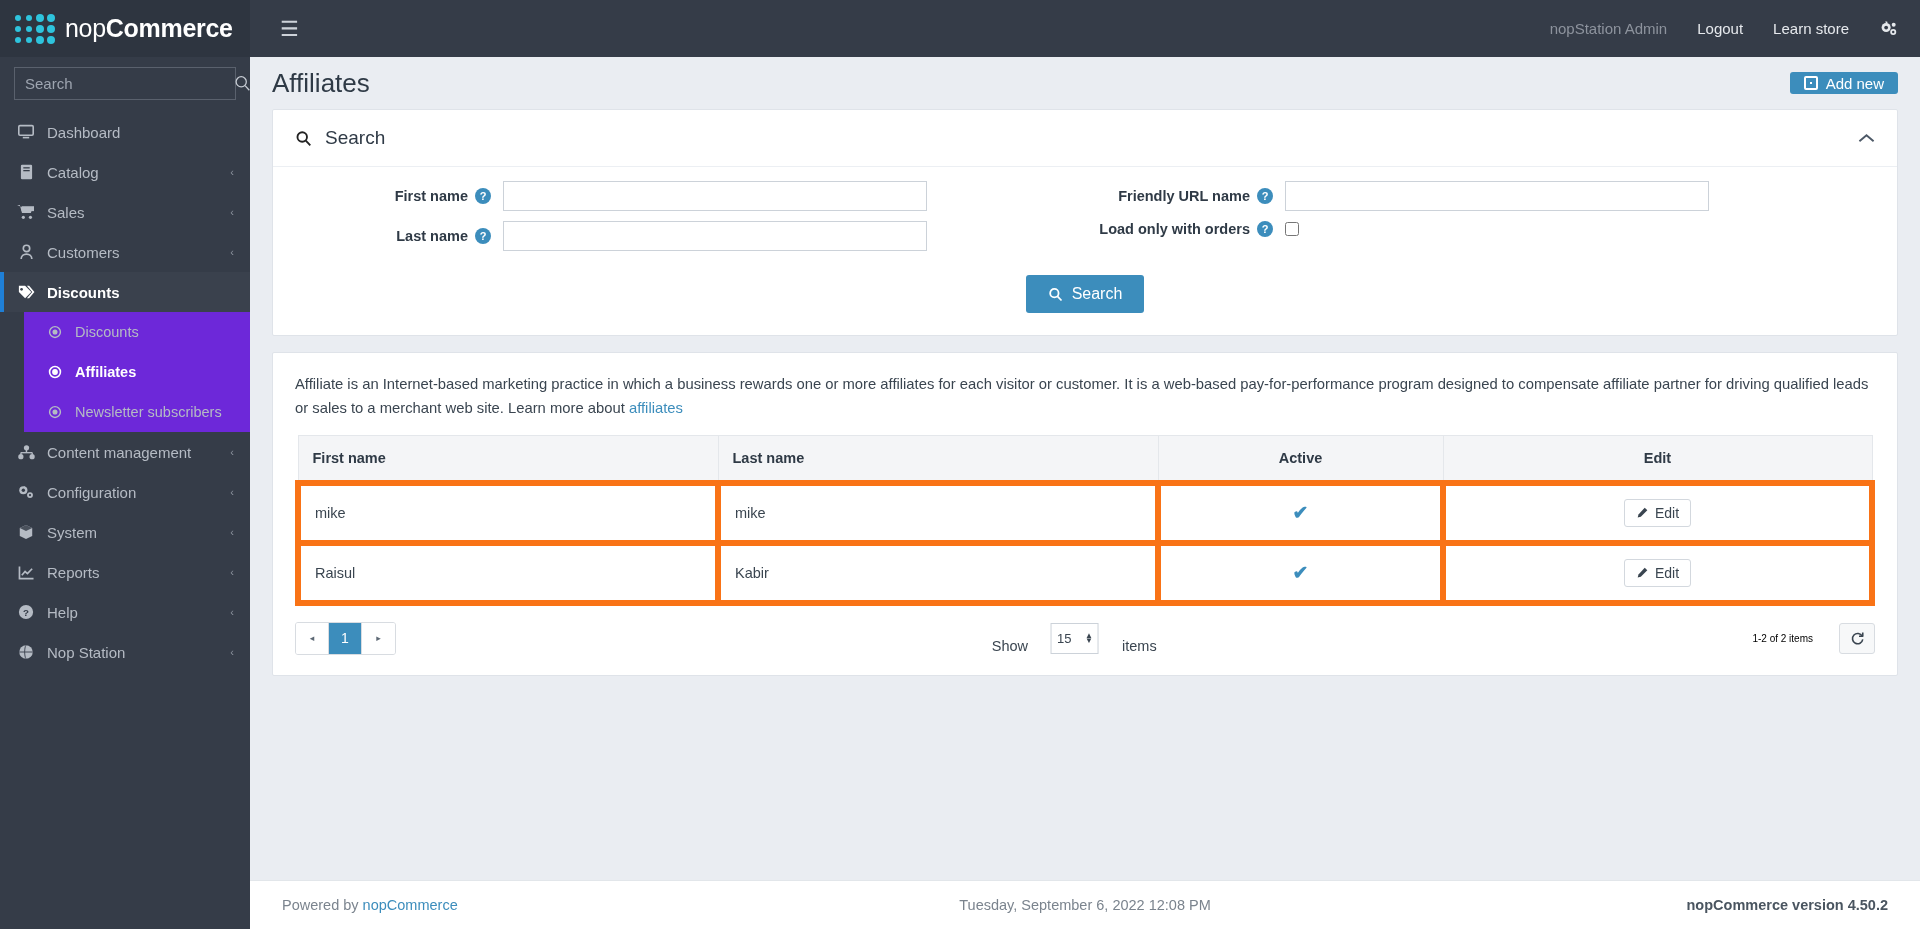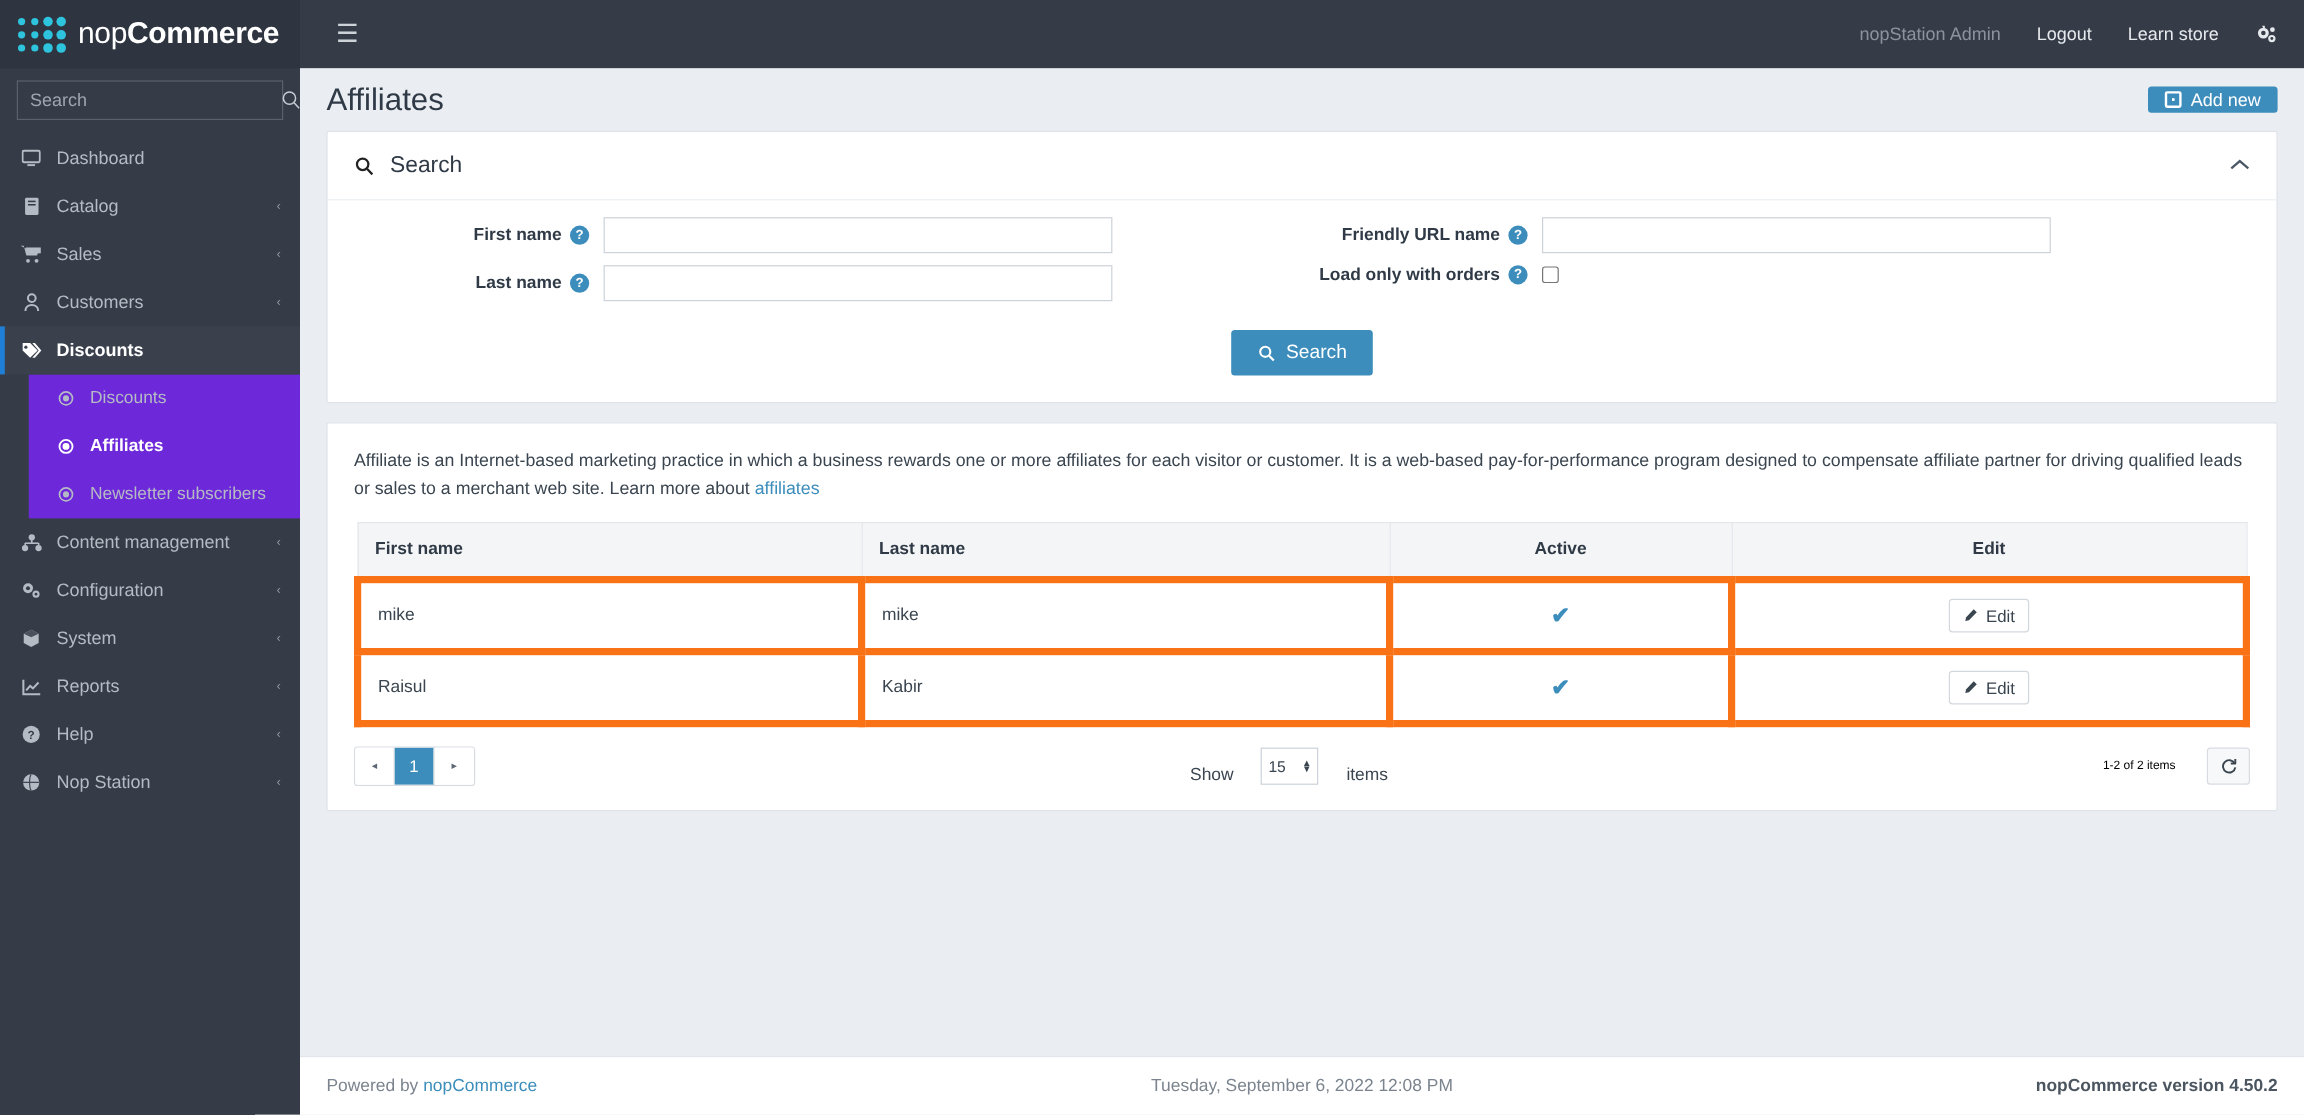--- a/index.html
+++ b/index.html
@@ -198,21 +198,21 @@
   .sel-box .spin { display: flex; flex-direction: column; line-height: 5px; font-size: 8px; color: #3a4550; }
   .total-items { font-size: 10px; color: #000000; margin-right: 26px; }
   .btn-refresh {
     width: 36px; height: 31px; border: 1px solid #d8dce1; background: #f7f8f9;
     border-radius: 3px; display: flex; align-items: center; justify-content: center;
     cursor: pointer; color: #3a4550; font-size: 15px;
   }
 
   .footer {
     height: 49px; background: #fff; border-top: 1px solid #e2e6ea;
-    display: flex; align-items: center; padding: 0 22px; flex: 0 0 49px;
+    display: flex; align-items: center; padding: 0 32px; flex: 0 0 49px;
   }
   .footer .f-left { font-size: 14.5px; color: #7b848e; }
   .footer .f-left a { color: #3c8dbc; text-decoration: none; }
   .footer .f-mid { position: absolute; left: 50%; transform: translateX(-50%); font-size: 14.5px; color: #7b848e; }
   .footer .f-right { margin-left: auto; font-size: 14.5px; color: #4a5560; font-weight: bold; }
   .footer-inner { position: relative; display: flex; align-items: center; width: 100%; }
 </style>
 </head>
 <body>
 

